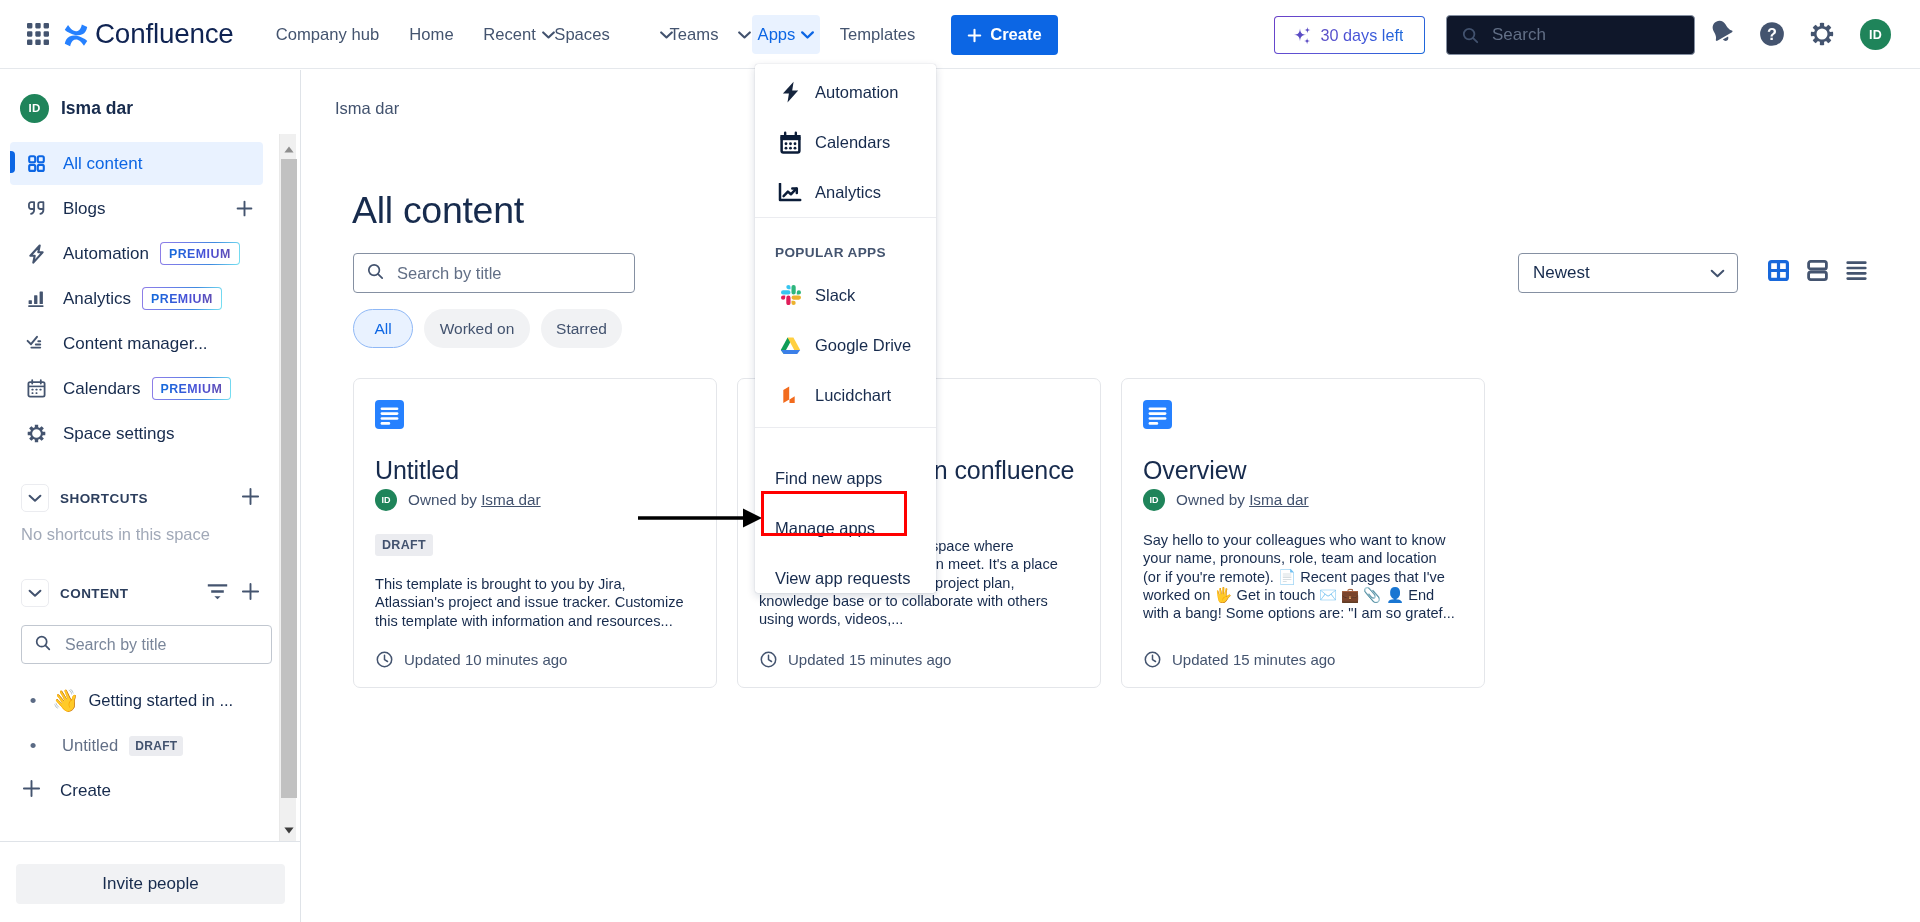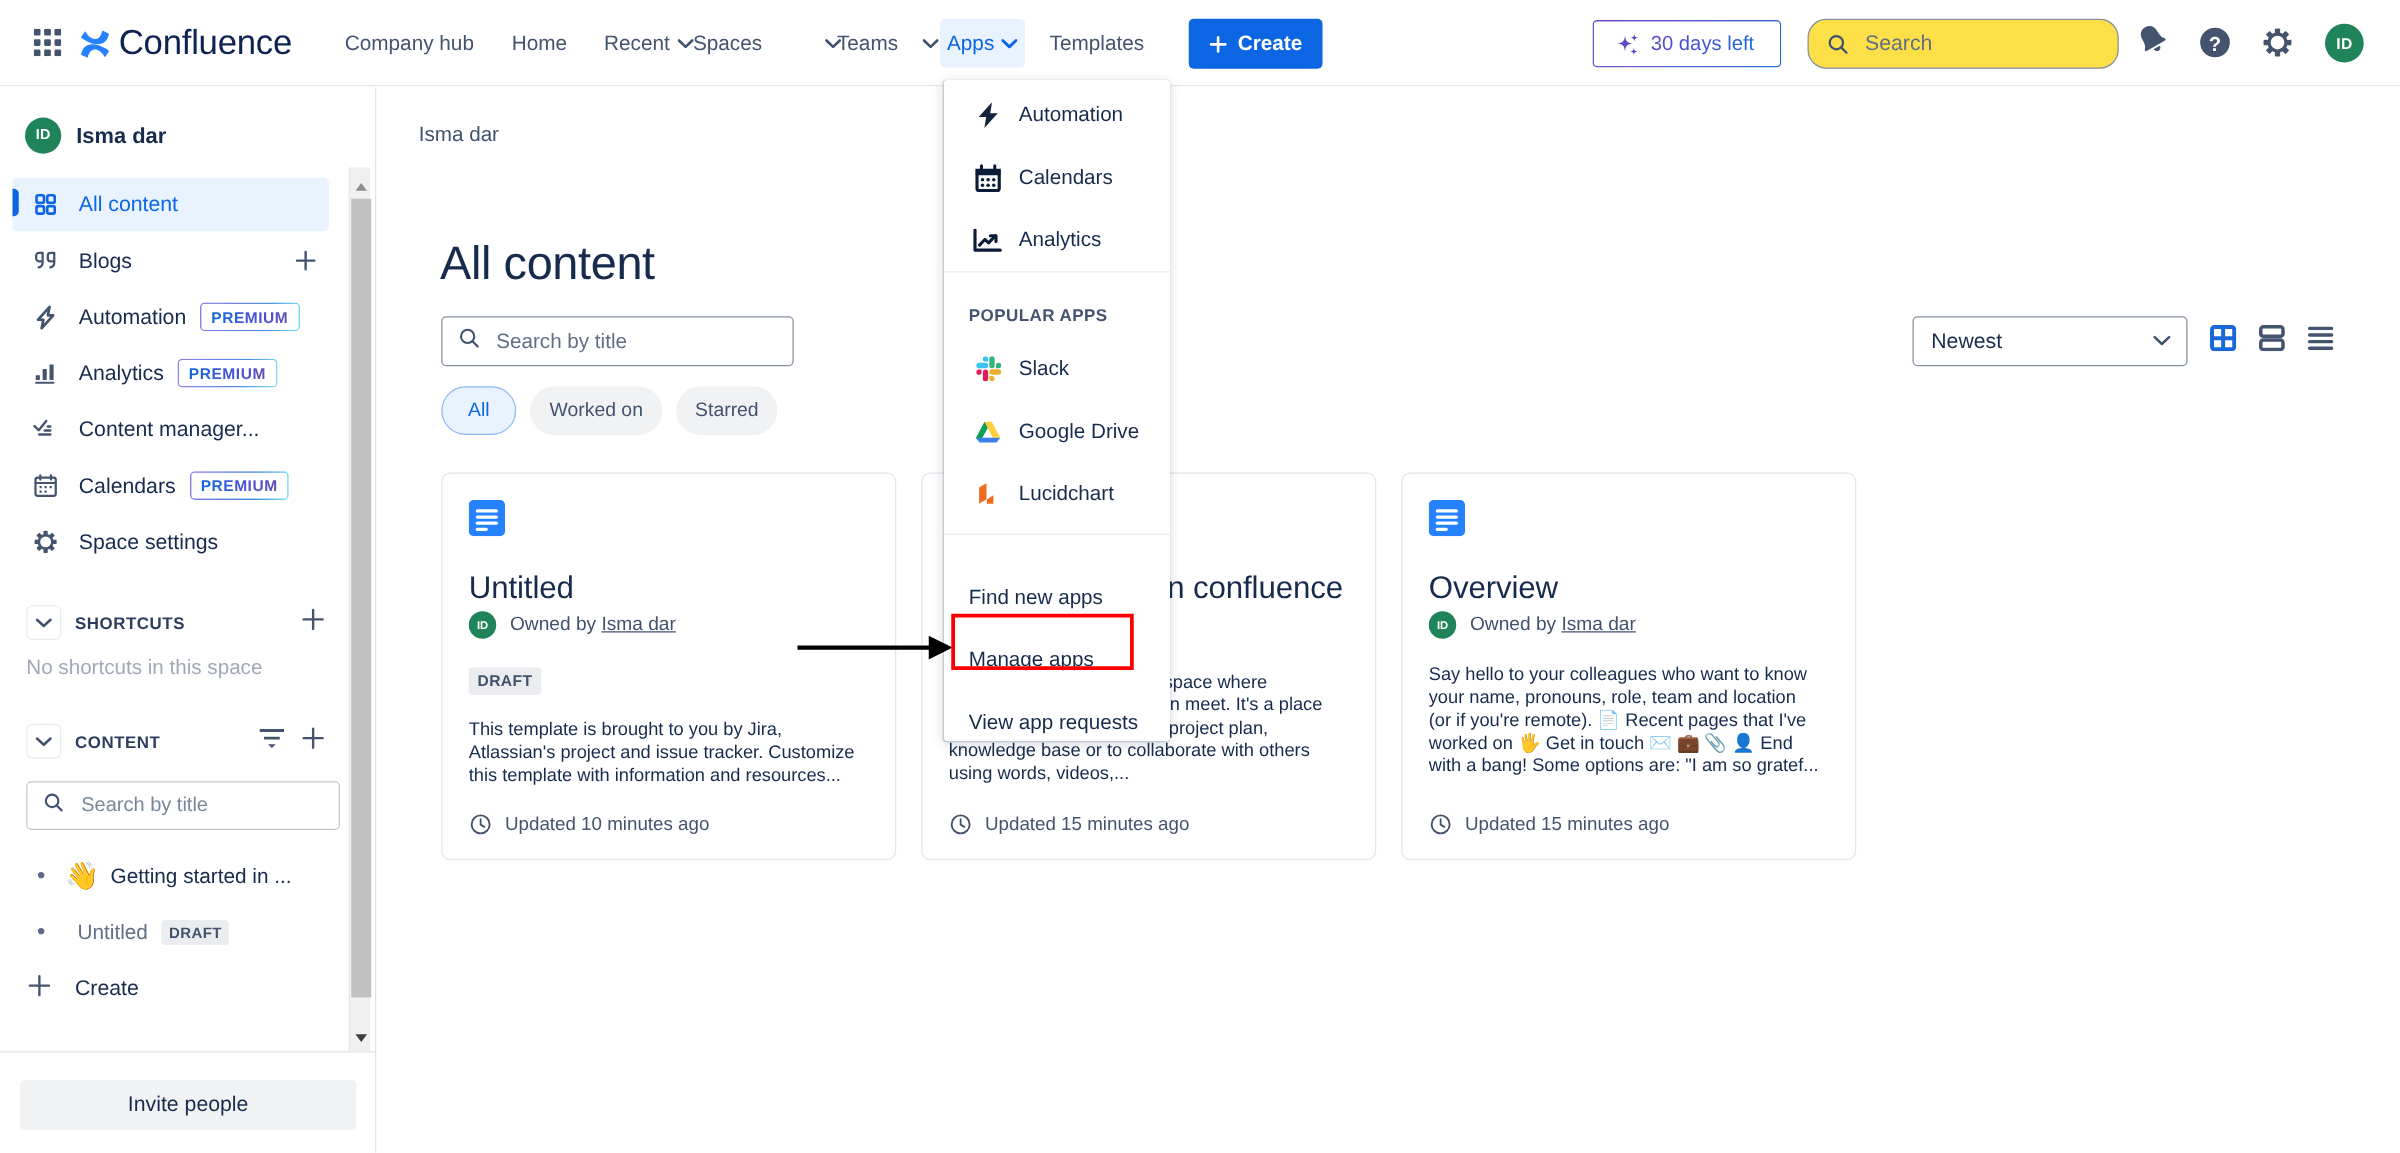--- a/index.html
+++ b/index.html
@@ -51,22 +51,22 @@
   .trial-badge {
     position:absolute; left:1274px; top:16px; width:151px; height:38px; border-radius:4px;
     display:flex; align-items:center; justify-content:center; font-size:16.2px; font-weight:500;
     cursor:pointer; white-space:nowrap;
     background: linear-gradient(#fff,#fff) padding-box, linear-gradient(135deg,#6a40c7 0%,#5b57d6 45%,#1868db 100%) border-box;
     border:1.6px solid transparent;
   }
   .trial-badge .tl { background:linear-gradient(100deg,#5b4cc4 0%,#4550d8 45%,#1868db 100%); -webkit-background-clip:text; background-clip:text; -webkit-text-fill-color:transparent; color:transparent; }
   .trial-badge .spark { margin-right:7px; margin-left:-6px; display:inline-flex; }
   .search-box {
-    position:absolute; left:1446px; top:15px; width:249px; height:40px; border:1px solid #8590a2; border-radius:15px;
-    display:flex; align-items:center; padding-left:15px; cursor:text; background:#fde047;
+    position:absolute; left:1446px; top:15px; width:249px; height:40px; border:1px solid #8590a2; border-radius:4px;
+    display:flex; align-items:center; padding-left:15px; cursor:text; background:#0f172a;
   }
   .search-box .mag { display:inline-flex; }
   .search-box .ph { margin-left:13px; font-size:17px; color:#626f86; }
   .icon-btn { width:32px; height:32px; display:flex; align-items:center; justify-content:center; cursor:pointer; border-radius:50%; }
   .avatar-top {
     width:32px; height:32px; border-radius:50%; background:#1f845a; color:#fff;
     display:flex; align-items:center; justify-content:center; font-size:12.5px; font-weight:700; cursor:pointer;
     letter-spacing:0.2px;
   }
 
@@ -147,21 +147,21 @@
   }
   .title-search .ph { margin-left:13px; font-size:16.5px; color:#626f86; }
   .chips { position:absolute; left:51px; top:239px; display:flex; gap:11px; }
   .chip { height:39px; border-radius:20px; background:#f1f2f4; color:#42526E; font-size:15.5px; display:flex; align-items:center; justify-content:center; cursor:pointer; border:1px solid transparent; }
   .chip:nth-child(1){ width:60px; }
   .chip:nth-child(2){ width:106px;text-align:center; }
   .chip:nth-child(3){ width:81px; }
   .chip.active { background:#e9f2ff; color:#0c66e4; border:1px solid #8fb8f6; }
 
   .sort-select {
-    position:absolute; right:170px; top:183px; width:220px; height:40px; border:1px solid #8590a2; border-radius:4px;
+    position:absolute; right:182px; top:183px; width:220px; height:40px; border:1px solid #8590a2; border-radius:4px;
     display:flex; align-items:center; padding:0 12px 0 14px; cursor:pointer; background:#fff; justify-content:space-between;
   }
   .sort-select .val { font-size:17px; color:#172B4D; }
   .view-modes { position:absolute; right:52px; top:188px; display:flex; align-items:center; gap:15px; }
   .vm { width:24px; height:24px; display:flex; align-items:center; justify-content:center; cursor:pointer; }
 
   .cards { position:absolute; left:51px; top:308px; display:flex; gap:20px; }
   .card { width:364px; height:310px; border:1px solid #e4e6ea; border-radius:7px; background:#fff; position:relative; cursor:pointer; }
   .card-icon { position:absolute; left:21px; top:21px; }
   .card-title { position:absolute; left:21px; top:77px; font-size:25px; color:#172B4D; margin:0; font-weight:400; letter-spacing:-0.1px; white-space:nowrap; }

